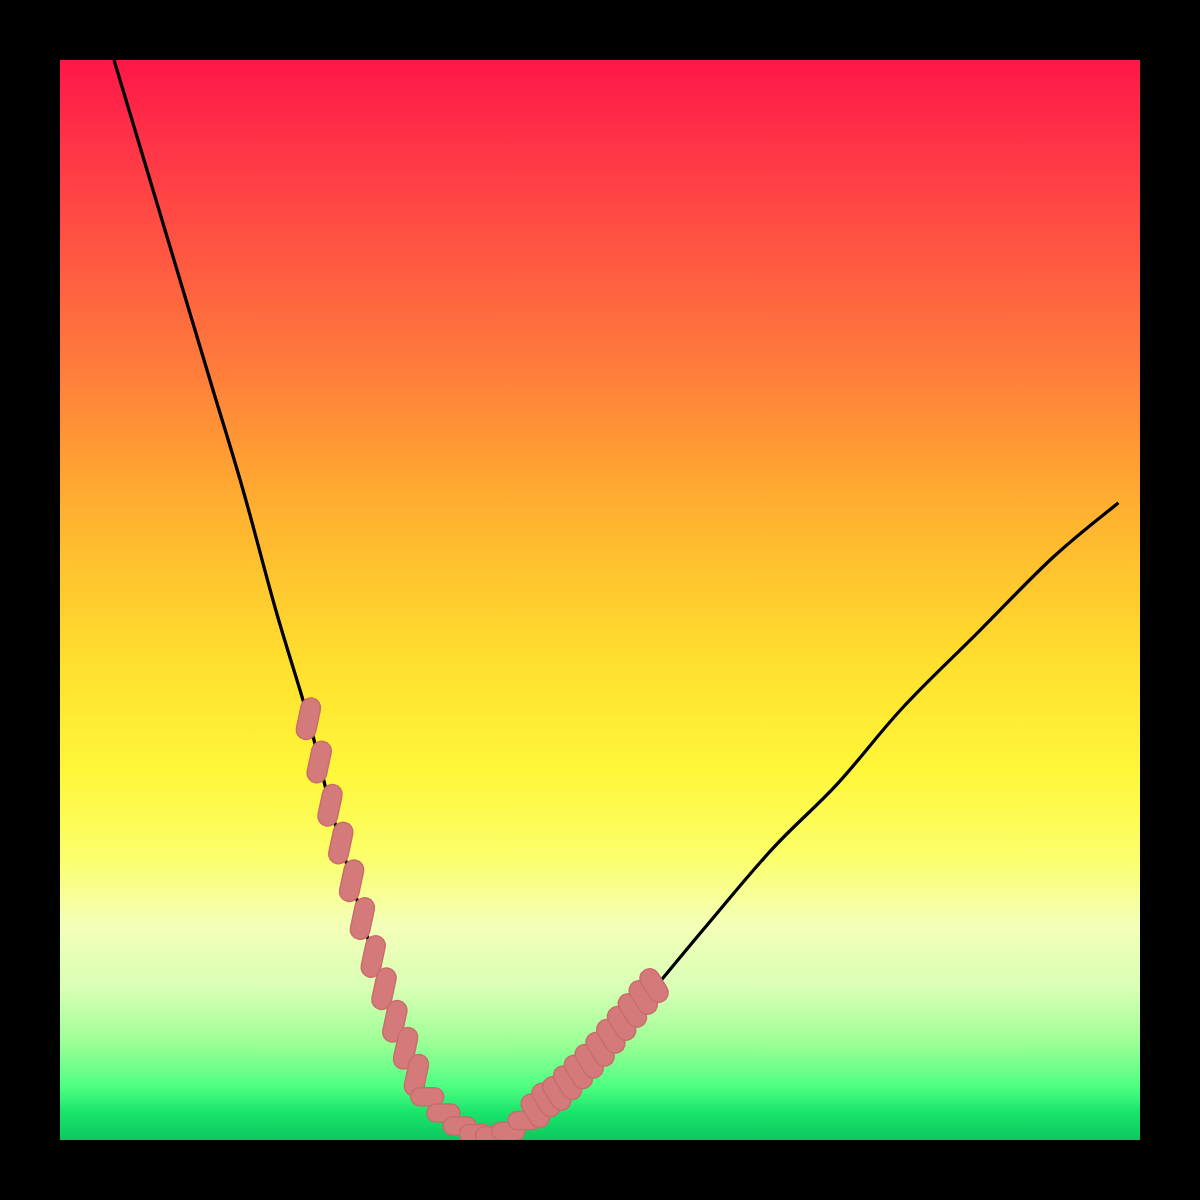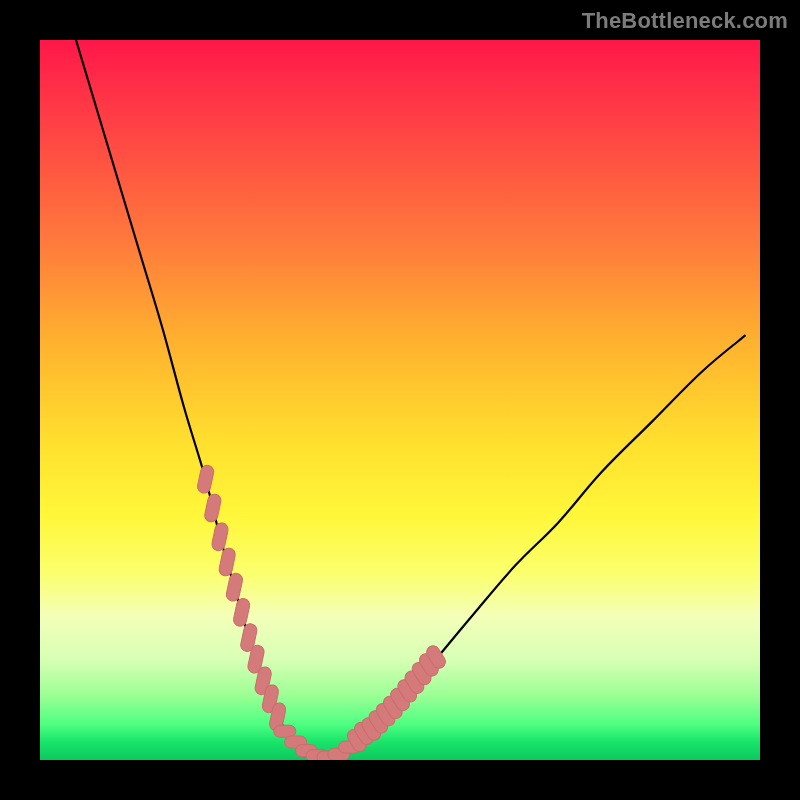--- a/index.html
+++ b/index.html
@@ -67,21 +67,20 @@
     top: 0;
     width: 720px;
     height: 720px;
     overflow: visible;
   }
 </style>
 </head>
 <body>
 
 <div class="frame">
-  <div class="watermark">TheBottleneck.com</div>
 
   <div class="plot-area">
     <div class="gradient-bg"></div>
     <svg class="curve" viewBox="0 0 720 720">
       <path id="curve-path" fill="none" stroke="#000000" stroke-width="2.2" d="M 36,0 C 39.888,12.959999999999999 49.824,46.08 57.6,72 C 65.376,97.92 71.424,118.07999999999998 79.2,144 C 86.976,169.92000000000002 93.02400000000002,190.08000000000007 100.80000000000001,216.00000000000006 C 108.57600000000001,241.92000000000004 114.62400000000001,260.784 122.4,288 C 130.17600000000002,315.216 136.224,339.984 144,367.2 C 151.776,394.416 159.12,415.87199999999996 165.6,439.2 C 172.07999999999998,462.528 174.816,477.36 180,496.8 C 185.184,516.24 189.216,529.056 194.4,547.2 C 199.584,565.344 203.61599999999999,580.7520000000001 208.79999999999998,597.6 C 213.98399999999998,614.448 218.016,626.544 223.2,640.8 C 228.384,655.0559999999999 232.41600000000003,666.4319999999999 237.60000000000002,676.8 C 242.78400000000002,687.168 246.81599999999997,691.92 251.99999999999997,698.4 C 257.18399999999997,704.88 261.21599999999995,708.9119999999999 266.4,712.8 C 271.584,716.688 274.32,720 280.8,720 C 287.28000000000003,720 293.328,717.9839999999999 302.4,712.8 C 311.472,707.616 320.832,700.272 331.2,691.2 C 341.568,682.128 348.336,675.36 360,662.4 C 371.664,649.4399999999999 383.0400000000001,634.7520000000001 396.00000000000006,619.2 C 408.96000000000004,603.648 417.744,592.848 432,576 C 446.256,559.152 459.648,542.448 475.20000000000005,525.6 C 490.75200000000007,508.752 502.84799999999996,499.248 518.4,482.4 C 533.952,465.55199999999996 544.7520000000001,450.144 561.6,432 C 578.448,413.856 593.856,399.744 612,381.6 C 630.144,363.456 645.552,346.752 662.4,331.2 C 679.2479999999999,315.64799999999997 697.8240000000001,301.68000000000006 705.6,295.20000000000005"></path>
       <g id="markers">
           <rect x="159.1" y="425.2" width="13" height="28" rx="6.5" fill="#d57a7a" stroke="#c96c6c" stroke-width="1" transform="rotate(12 165.6 439.2)"></rect>
           <rect x="166.29999999999998" y="454" width="13" height="28" rx="6.5" fill="#d57a7a" stroke="#c96c6c" stroke-width="1" transform="rotate(12 172.79999999999998 468)"></rect>
           <rect x="173.5" y="482.8" width="13" height="28" rx="6.5" fill="#d57a7a" stroke="#c96c6c" stroke-width="1" transform="rotate(12 180 496.8)"></rect>
           <rect x="180.70000000000002" y="508" width="13" height="28" rx="6.5" fill="#d57a7a" stroke="#c96c6c" stroke-width="1" transform="rotate(12 187.20000000000002 522)"></rect>

